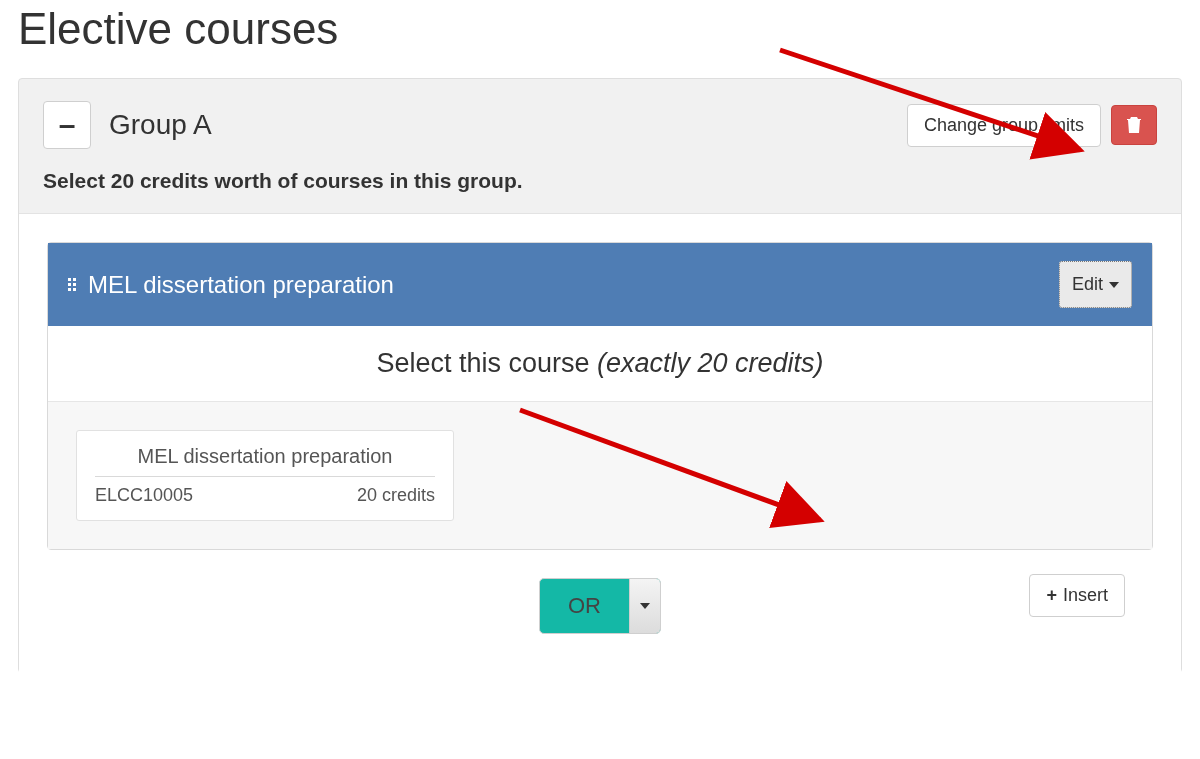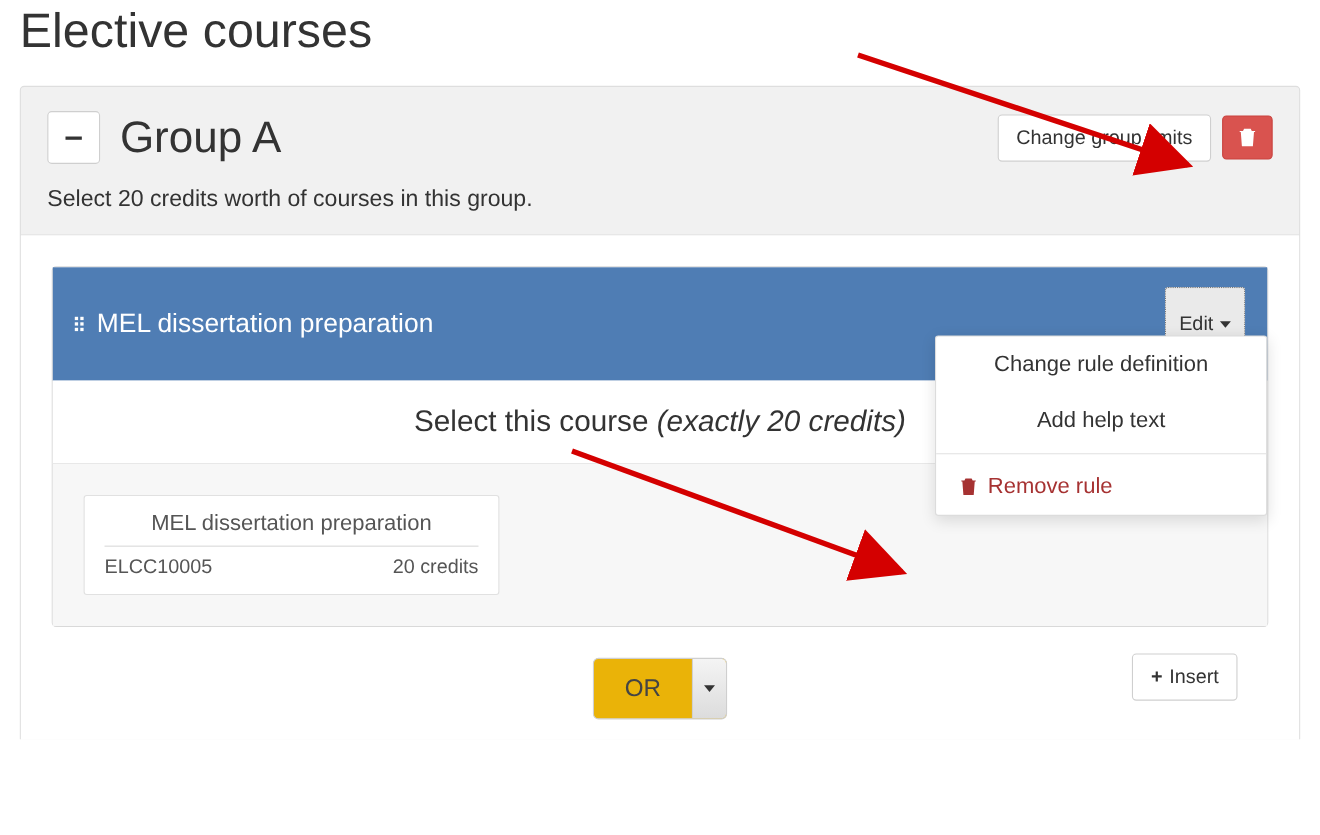--- a/index.html
+++ b/index.html
@@ -52,21 +52,21 @@
     font-size: 30px;
     font-weight: 700;
     line-height: 1;
     display: flex;
     align-items: center;
     justify-content: center;
     cursor: pointer;
     color: #333;
   }
   .group-title {
-    font-size: 40px;
+    font-size: 28px;
     font-weight: 400;
     color: #333;
   }
   .group-actions {
     display: flex;
     align-items: center;
     gap: 10px;
   }
   .btn {
     background: #ffffff;
@@ -83,20 +83,21 @@
   .btn-danger {
     background: #d9534f;
     border: 1px solid #c9433f;
     color: #ffffff;
     padding: 10px 14px;
   }
   .group-subtitle {
     margin-top: 20px;
     font-size: 21px;
     color: #333;
+    font-weight: bold;
   }
   .group-body {
     background: #ffffff;
     padding: 28px;
   }
   .rule-card {
     border: 1px solid #d9d9d9;
     border-radius: 4px;
     overflow: visible;
     position: relative;
@@ -130,21 +131,21 @@
     width: 3px;
     height: 3px;
     background: #ffffff;
   }
   .edit-btn {
     background: #eaeaea;
     color: #333;
     border: 1px dotted #777;
     border-radius: 3px;
     font-size: 18px;
-    padding: 22px 12px;
+    padding: 12px 12px;
     display: inline-flex;
     align-items: center;
     gap: 6px;
     cursor: pointer;
   }
   .caret-down {
     width: 0;
     height: 0;
     border-left: 5px solid transparent;
     border-right: 5px solid transparent;
@@ -225,21 +226,21 @@
     position: relative;
     padding: 28px 0 10px 0;
     background: #ffffff;
   }
   .or-select {
     display: inline-flex;
     align-items: stretch;
     border: 1px solid #cfcfcf;
     border-radius: 5px;
     overflow: hidden;
-    background: #eab308;
+    background: #14b8a6;
   }
   .or-select .label {
     padding: 14px 28px;
     font-size: 22px;
     color: #444;
   }
   .or-select .arrow {
     width: 30px;
     background: linear-gradient(#f4f4f4, #dcdcdc);
     border-left: 1px solid #cfcfcf;
@@ -315,36 +316,20 @@
                 </span>
             </span>
             <span>MEL dissertation preparation</span>
           </div>
           <div class="edit-btn">
             <span>Edit</span>
             <span class="caret-down"></span>
           </div>
         </div>
 
-        <div class="dropdown">
-          <div class="menu-item">Change rule definition</div>
-          <div class="menu-item">Add help text</div>
-          <div class="divider"></div>
-          <div class="menu-item danger">
-            <span class="trash-icon">
-              <svg width="15" height="17" viewBox="0 0 16 18">
-                  <path fill="#a63232" d="M2 4h12l-1 13H3L2 4zm3-3h6l1 2H4l1-2zM1 3h14v1H1V3z"></path>
-                  <rect x="5" y="6" width="1.2" height="9" fill="#a63232"></rect>
-                  <rect x="7.4" y="6" width="1.2" height="9" fill="#a63232"></rect>
-                  <rect x="9.8" y="6" width="1.2" height="9" fill="#a63232"></rect>
-                </svg>
-            </span>
-            <span>Remove rule</span>
-          </div>
-        </div>
 
         <div class="rule-desc">
           <span>Select this course </span><span class="italic">(exactly 20 credits)</span>
         </div>
 
         <div class="rule-content">
           <div class="course-card">
             <div class="course-name">MEL dissertation preparation</div>
             <div class="course-meta">
               <span>ELCC10005</span>

